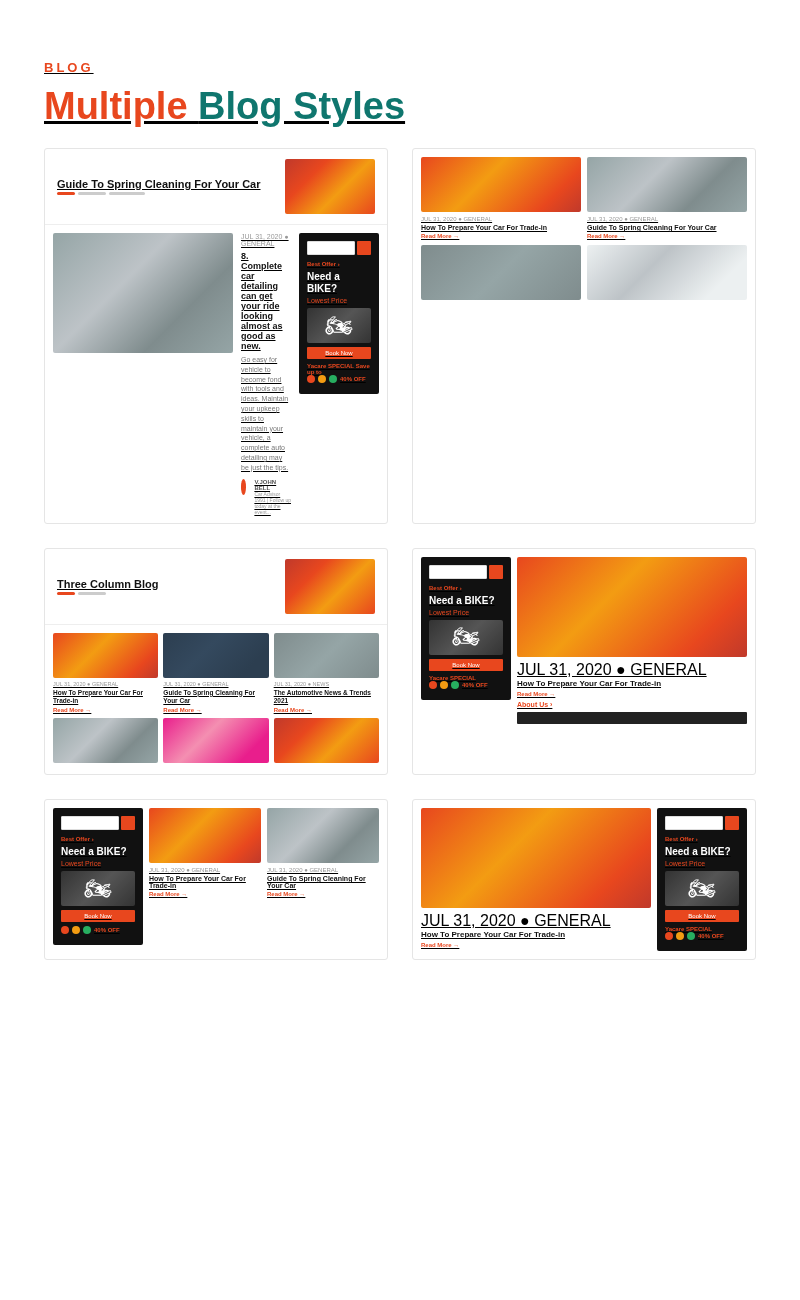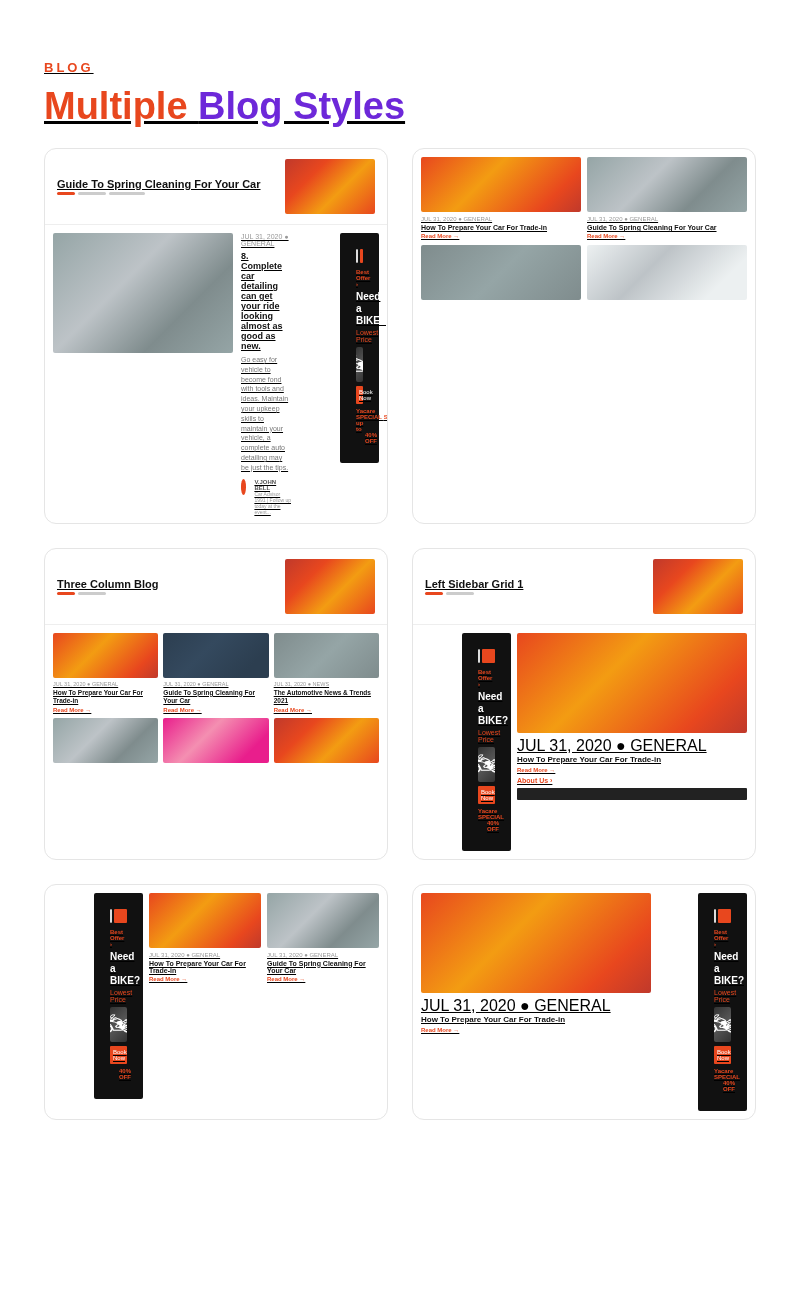--- a/index.html
+++ b/index.html
@@ -45,21 +45,21 @@
 
     .grid-2col {
       display: grid;
       grid-template-columns: 1fr 1fr;
       gap: 24px;
       margin-bottom: 30px;
     }
 
     .preview-card {
       border: 1px solid #e5e5e5;
-      border-radius: 12px;
+      border-radius: 3px;
       overflow: hidden;
       background: #fff;
     }
 
     .preview-header {
       display: flex;
       align-items: center;
       justify-content: space-between;
       padding: 10px 12px;
       border-bottom: 1px solid #eee;
@@ -169,23 +169,22 @@
       width: 16px;
       height: 16px;
       border-radius: 50%;
       background: #e8471e;
     }
 
     
     .sidebar-widget {
       background: #111;
       color: #fff;
-      padding: 16px;
+      padding: 8px;
       border-radius: 2px;
-      margin-left: 41px;
     }
 
     .sidebar-widget .search-bar {
       display: flex;
       gap: 2px;
       margin-bottom: 6px;
     }
 
     .search-input-mock {
       flex: 1;
@@ -416,21 +415,21 @@
     }
 
   </style>
 </head>
 <body>
 
 <div class="page-wrapper">
 
   <div class="blog-label">BLOG</div>
   <h1 class="main-title">
-    <span>Multiple </span><span style="color:#6d28d9">Blog Styles</span>
+    <span>Multiple </span><span style="color:#0f766e">Blog Styles</span>
   </h1>
 
   <div class="grid-2col">
 
     <div class="preview-card">
       <div class="preview-header">
         <div class="preview-header-left">
           <h4 class="section-label-card">Guide To Spring Cleaning For Your Car</h4>
           <div class="section-breadcrumb">
             <div class="sb-dot"></div>
@@ -570,32 +569,20 @@
           <div class="three-col-item">
             <div class="three-col-item-img">
               <div class="car-img car-orange" style="height:100%"></div>
             </div>
           </div>
         </div>
       </div>
     </div>
 
     <div class="preview-card">
-      <div class="preview-header">
-        <div class="preview-header-left">
-          <h4 class="section-label-card">Left Sidebar Grid 1</h4>
-          <div class="section-breadcrumb">
-            <div class="sb-dot"></div>
-            <div class="sb-dot g"></div>
-          </div>
-        </div>
-        <div class="preview-thumb">
-          <div class="car-img car-orange"></div>
-        </div>
-      </div>
       <div class="preview-body">
         <div class="left-sidebar-grid">
           <div class="lsg-sidebar">
             <div class="sidebar-widget">
               <div class="search-bar">
                 <div class="search-input-mock"></div>
                 <div class="search-btn-mock"></div>
               </div>
               <div class="widget-offer-tag">Best Offer ›</div>
               <div class="widget-title">Need a BIKE?</div>

